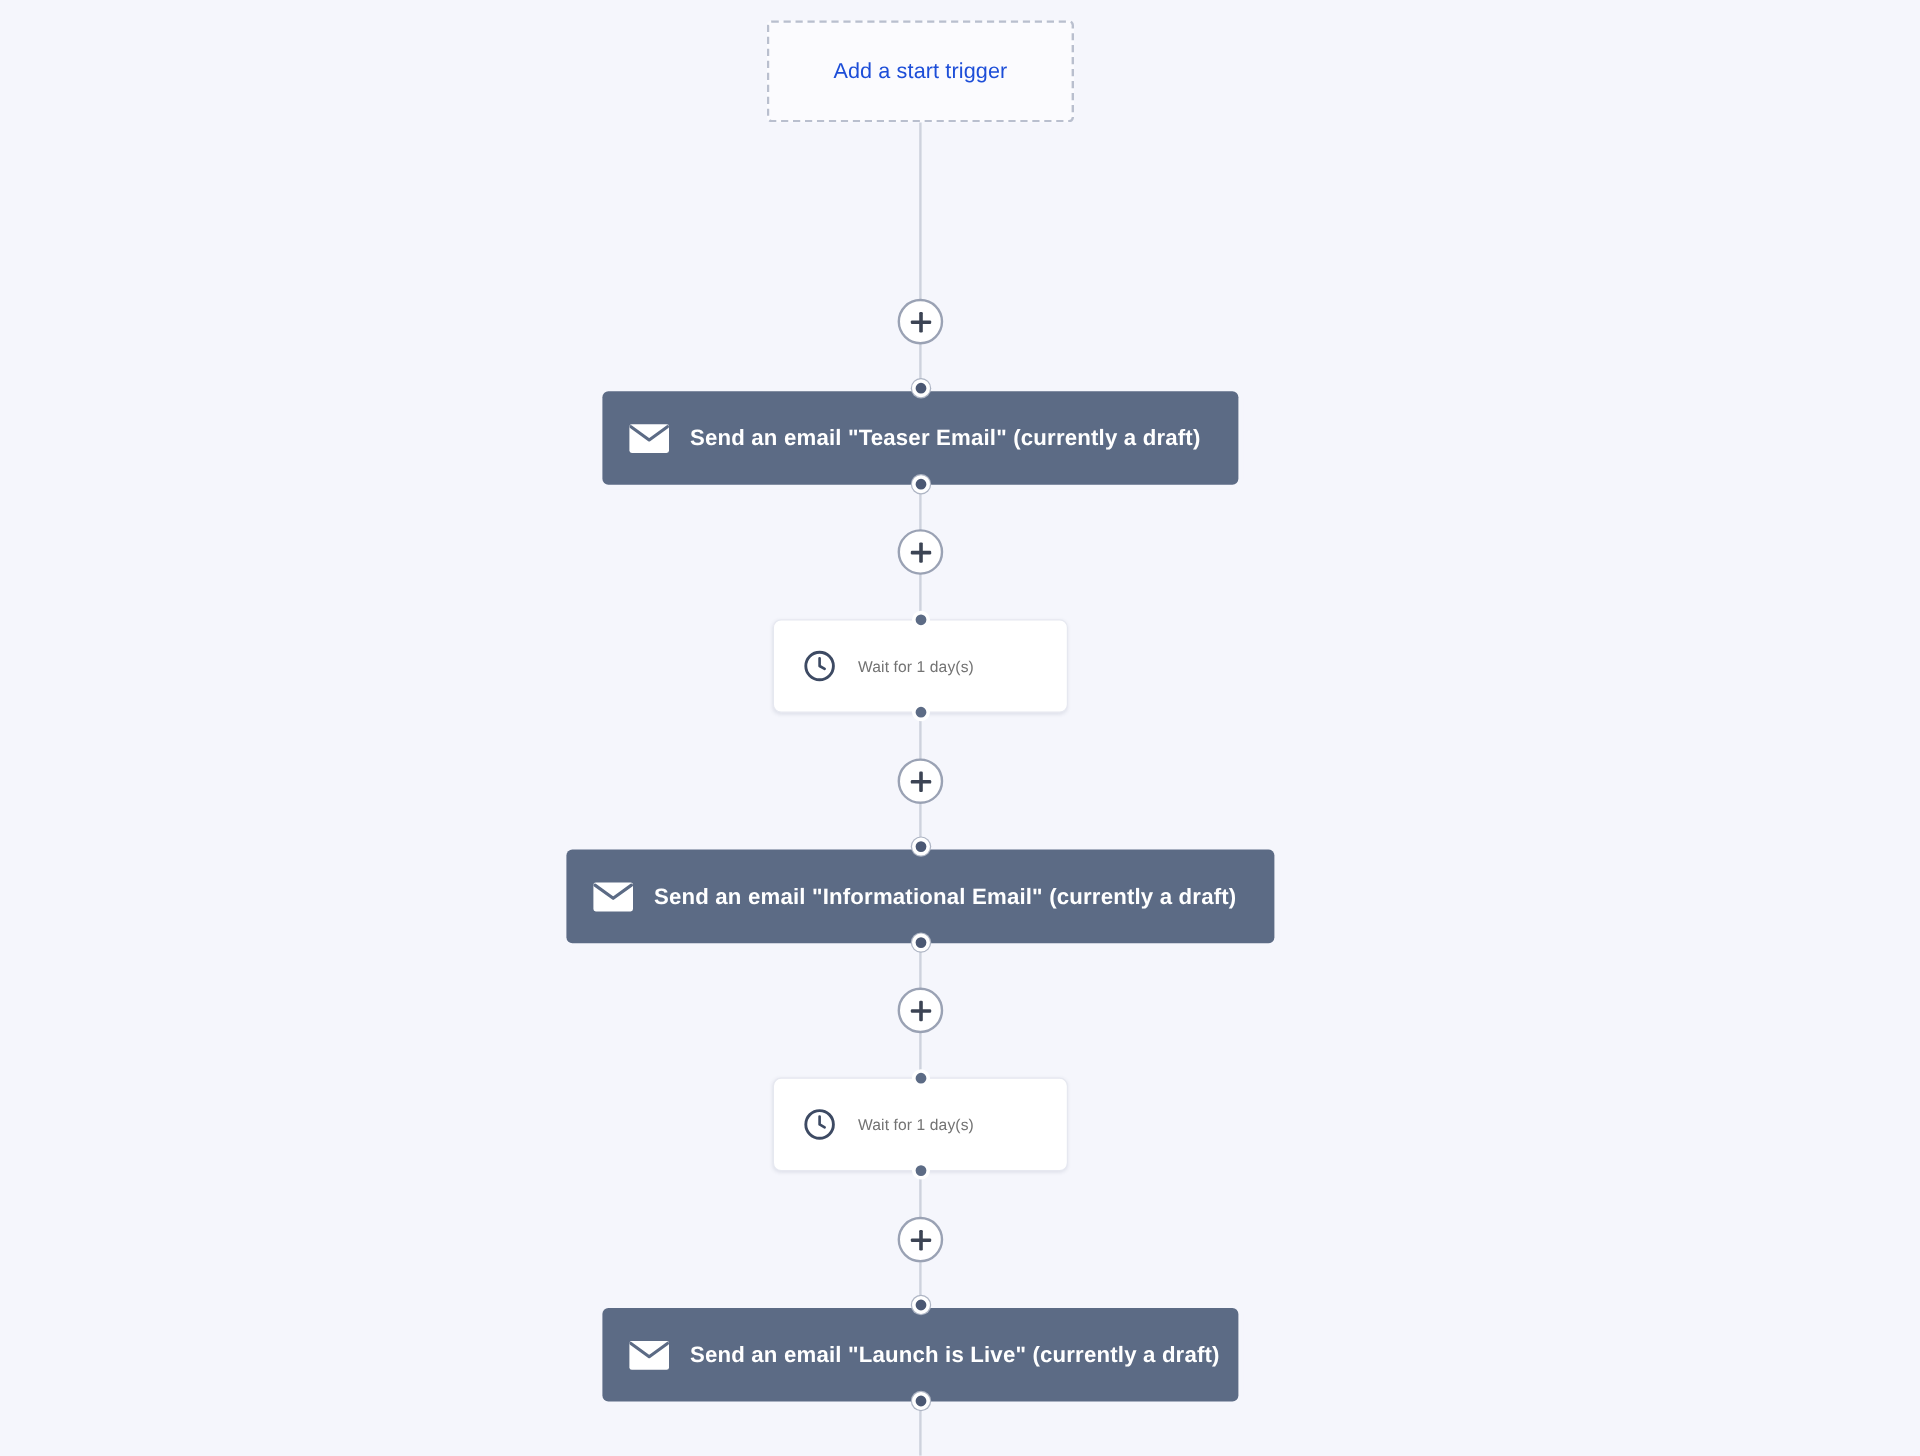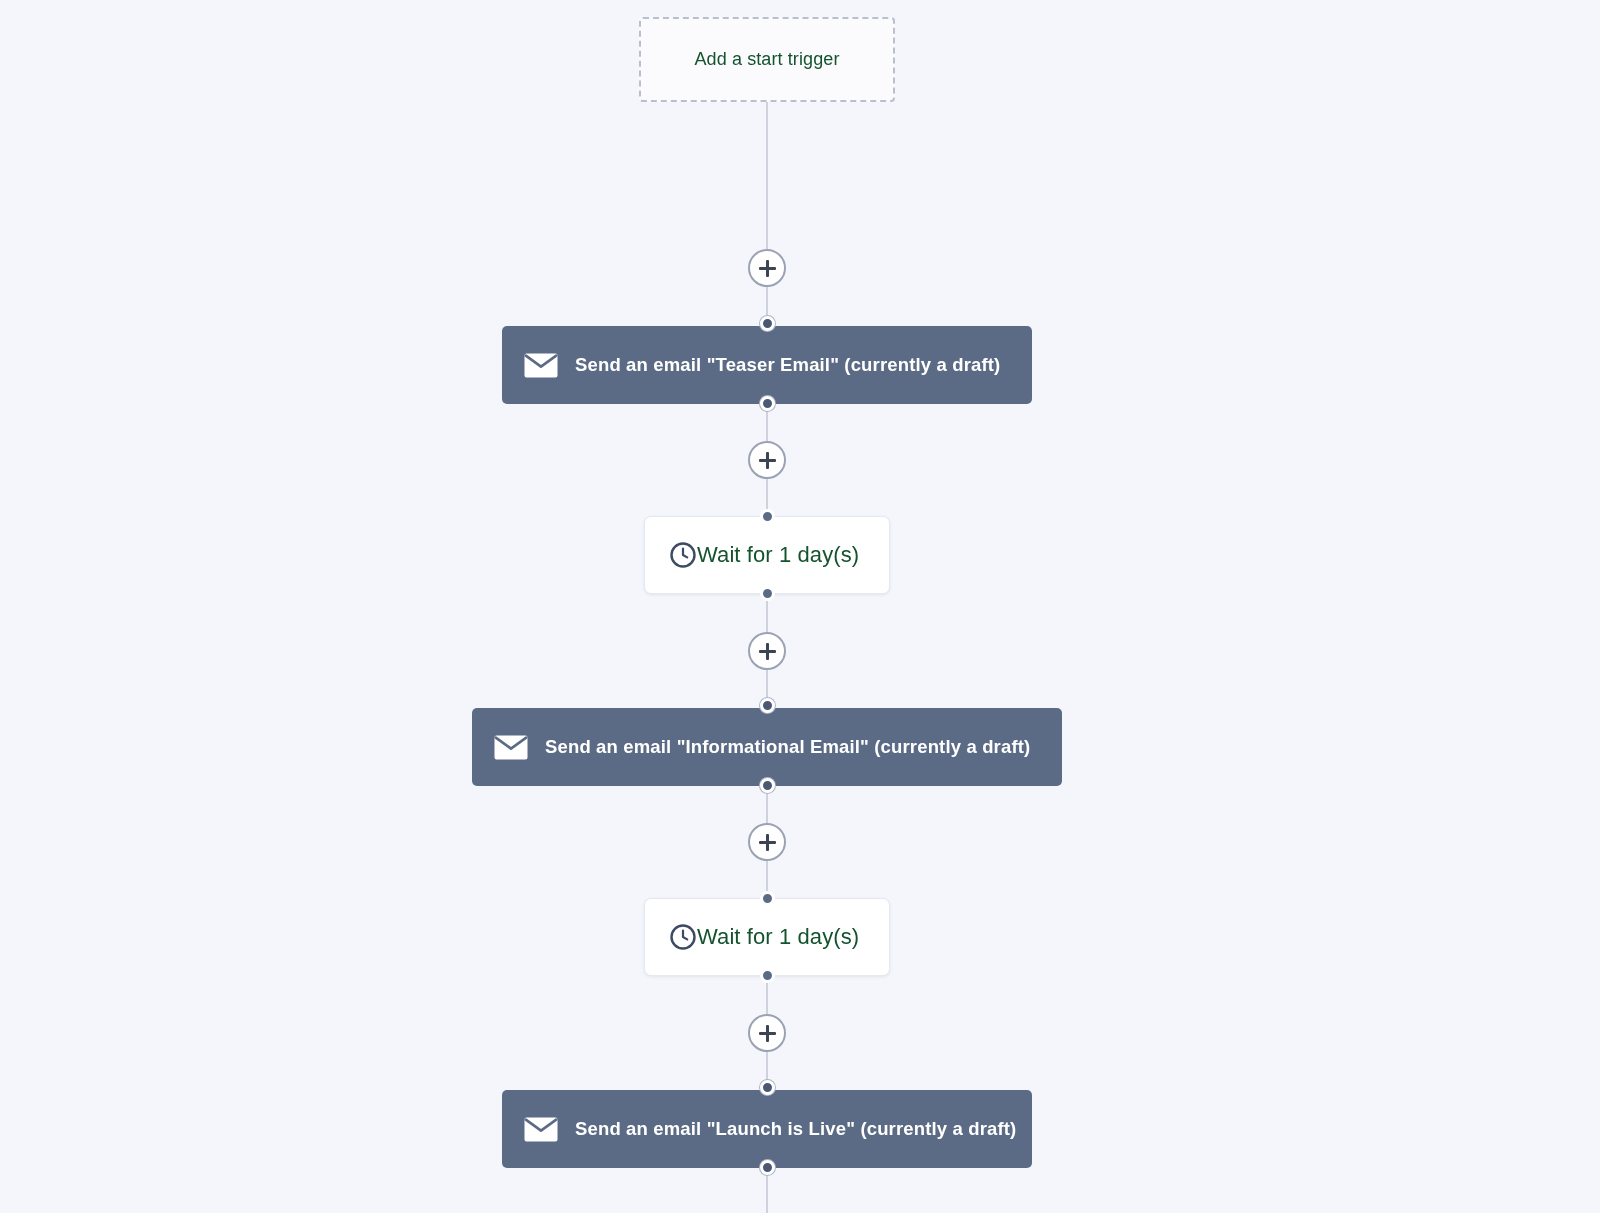--- a/index.html
+++ b/index.html
@@ -41,21 +41,21 @@
     box-sizing: border-box;
     border: 2px dashed #b9bfce;
     border-radius: 4px;
     background: #fbfbfe;
     display: flex;
     align-items: center;
     justify-content: center;
   }
   .start-trigger-label {
     font-size: 18px;
-    color: #14532d;
+    color: #1d4ed8;
     letter-spacing: .1px;
   }
 
   
   .plus-btn {
     position: absolute;
     width: 38px;
     height: 38px;
     box-sizing: border-box;
     border-radius: 50%;
@@ -146,23 +146,24 @@
     border: 1px solid #e6e8f0;
     border-radius: 7px;
     box-shadow: 0 1px 3px rgba(60,70,95,.10);
     display: flex;
     align-items: center;
     padding-left: 24px;
     cursor: pointer;
     z-index: 4;
   }
   .node-wait .label {
-    color: #14532d;
-    font-size: 22px;
+    color: #737373;
+    font-size: 13px;
     letter-spacing: .1px;
+    margin-left: 18px;
     white-space: nowrap;
   }
   .clock-icon {
     width: 28px;
     height: 28px;
     flex: 0 0 auto;
     display: block;
   }
 </style>
 </head>

